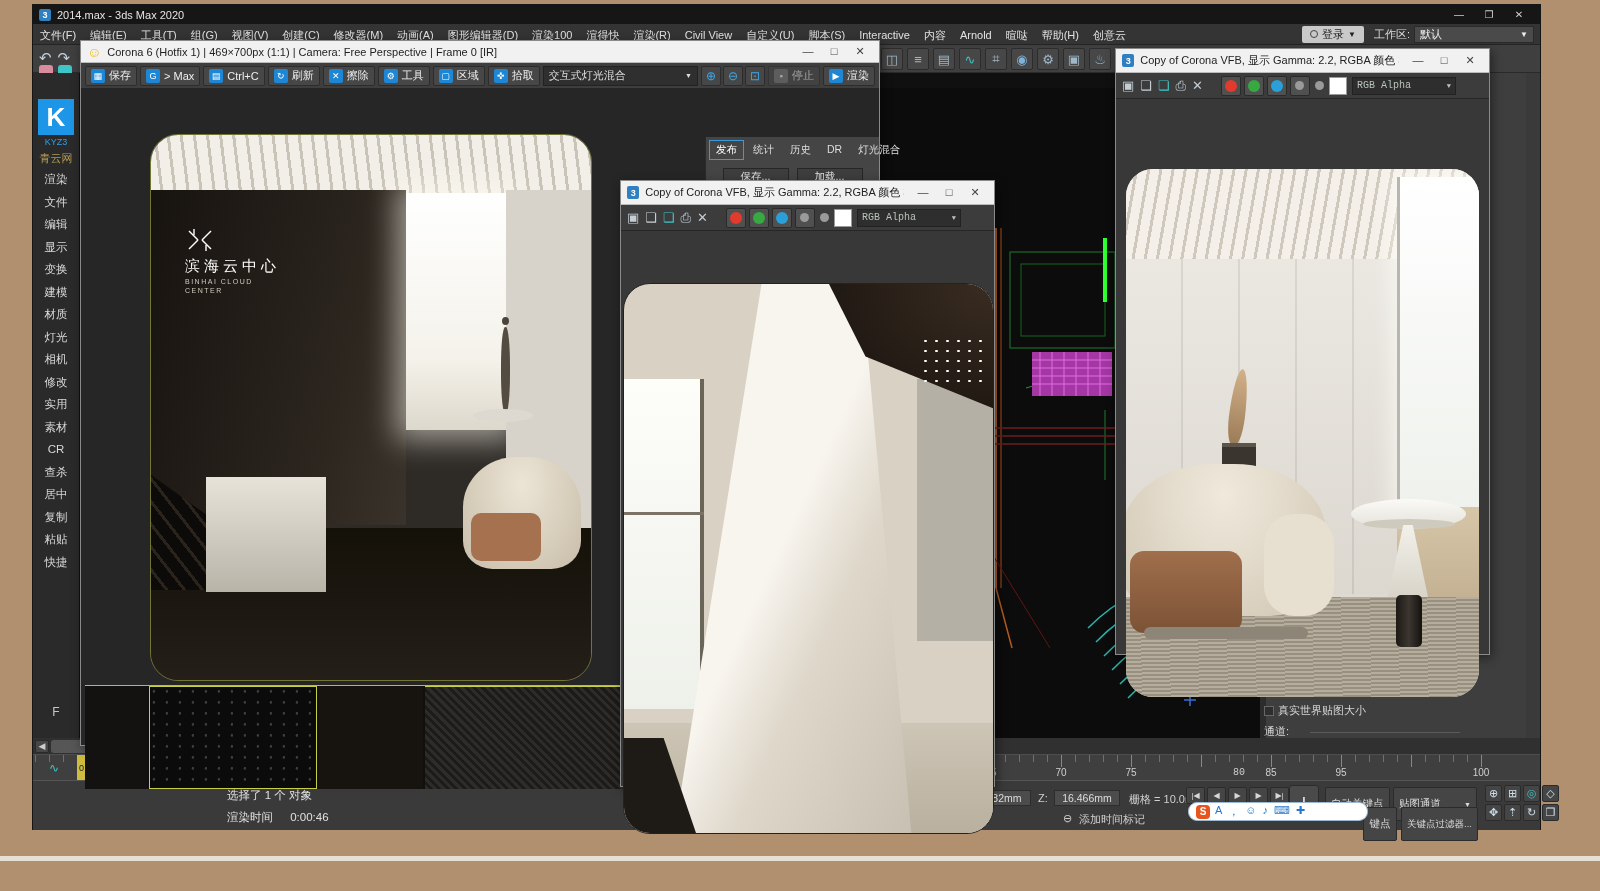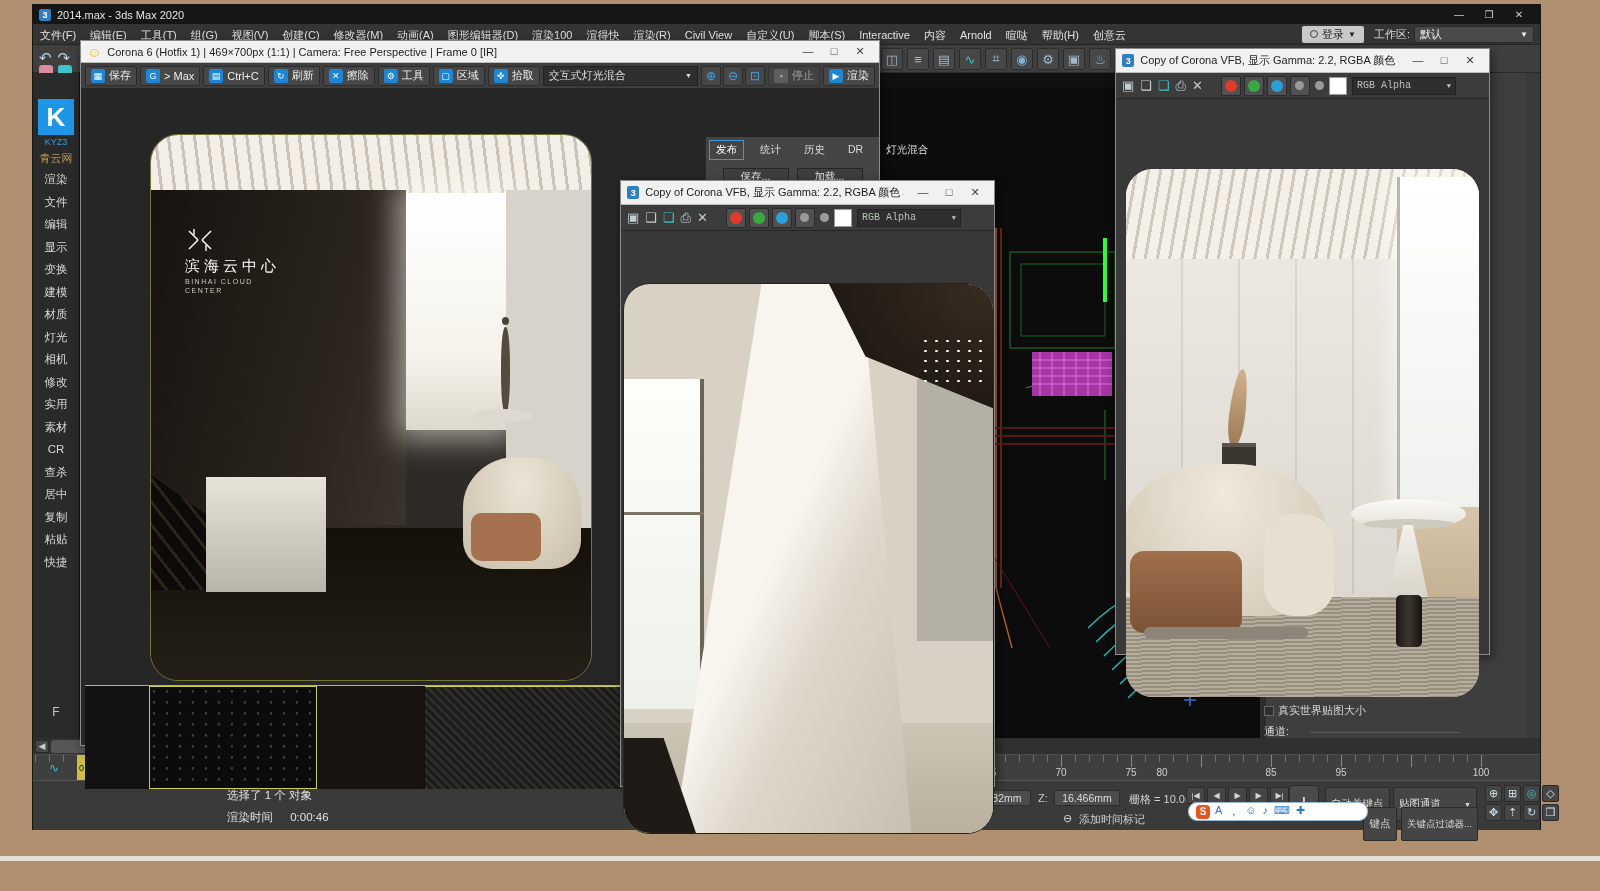--- a/index.html
+++ b/index.html
@@ -74,21 +74,21 @@
 .wtitle .c{margin-left:auto;display:flex;}
 .wtitle .c span{width:26px;text-align:center;color:#444;font-size:11px;}
 .vfb-tb{height:26px;background:#3e3e3e;display:flex;align-items:center;gap:3px;padding:0 4px;border-bottom:1px solid #262626;}
 .vfb-btn{height:20px;background:#474747;border:1px solid #2c2c2c;border-radius:2px;display:flex;align-items:center;gap:4px;padding:0 5px;font-size:11px;color:#eee;white-space:nowrap;}
 .vfb-btn .ico{width:14px;height:14px;background:#1d87d6;color:#fff;border-radius:2px;font-size:9px;display:flex;align-items:center;justify-content:center;}
 .vfb-dd{height:20px;width:158px;background:#2f2f2f;border:1px solid #222;color:#ddd;font-size:11px;display:flex;align-items:center;justify-content:space-between;padding:0 5px;}
 .zbtns{display:flex;gap:2px;}
 .zbtns span{width:20px;height:20px;background:#474747;border:1px solid #2c2c2c;border-radius:2px;color:#3ea7e8;font-size:12px;display:flex;align-items:center;justify-content:center;}
 
 #vfb1-panel{position:absolute;left:624px;top:48px;width:174px;height:658px;background:#454545;border-left:1px solid #2a2a2a;}
-.ptabs{display:flex;gap:9px;padding:3px 3px 0;}
+.ptabs{display:flex;gap:2px;padding:3px 3px 0;}
 .ptab{font-size:10.5px;color:#ddd;padding:2px 6px;border:1px solid transparent;white-space:nowrap;}
 .ptab.active{border:1px solid #3a9ad9;color:#fff;}
 .prow{display:flex;gap:8px;justify-content:center;margin-top:8px;}
 .pbtn{width:66px;height:17px;background:#3e3e3e;border:1px solid #262626;color:#e2e2e2;font-size:10.5px;display:flex;align-items:center;justify-content:center;}
 .rollout{margin:10px 4px 0;height:18px;background:#3a3a3a;border:1px solid #2a2a2a;display:flex;align-items:center;gap:3px;padding:0 3px;font-size:10px;color:#f0f0f0;font-weight:bold;}
 .rollout .arr{color:#3ea7e8;font-size:8px;}
 .rollout .ck{margin-left:auto;width:11px;height:11px;background:#c9c9c9;color:#222;font-size:9px;line-height:11px;text-align:center;}
 .exporow{display:flex;align-items:center;margin:10px 6px 0;font-size:10.5px;color:#ddd;gap:4px;}
 .exporow .fld{margin-left:auto;width:50px;height:15px;background:#303030;border:1px solid #555;color:#ddd;font-size:10px;display:flex;align-items:center;justify-content:center;}
 
@@ -288,21 +288,21 @@
         <span class="ruler-num" style="left: 468px;">30</span>
         <span class="ruler-num" style="left: 538px;">35</span>
         <span class="ruler-num" style="left: 608px;">40</span>
         <span class="ruler-num" style="left: 678px;">45</span>
         <span class="ruler-num" style="left: 748px;">50</span>
         <span class="ruler-num" style="left: 818px;">55</span>
         <span class="ruler-num" style="left: 888px;">60</span>
         <span class="ruler-num" style="left: 958px;">65</span>
         <span class="ruler-num" style="left: 1028px;">70</span>
         <span class="ruler-num" style="left: 1098px;">75</span>
-        <span class="ruler-num" style="left: 1129px;">80</span>
+        <span class="ruler-num" style="left: 1206px; font-family: Liberation Mono, monospace;">80</span>
         <span class="ruler-num" style="left: 1238px;">85</span>
         <span class="ruler-num" style="left: 1308px; margin-top: 41px;">90</span>
         <span class="ruler-num" style="left: 1308px;">95</span>
         <span class="ruler-num" style="left: 1448px;">100</span>
       </div>
     <div id="marker0">0</div>
   </div>
 
   <div id="statusbar" class="abs">
     <div class="stat-txt" style="left:194px;top:7px;">选择了 1 个 对象</div>

